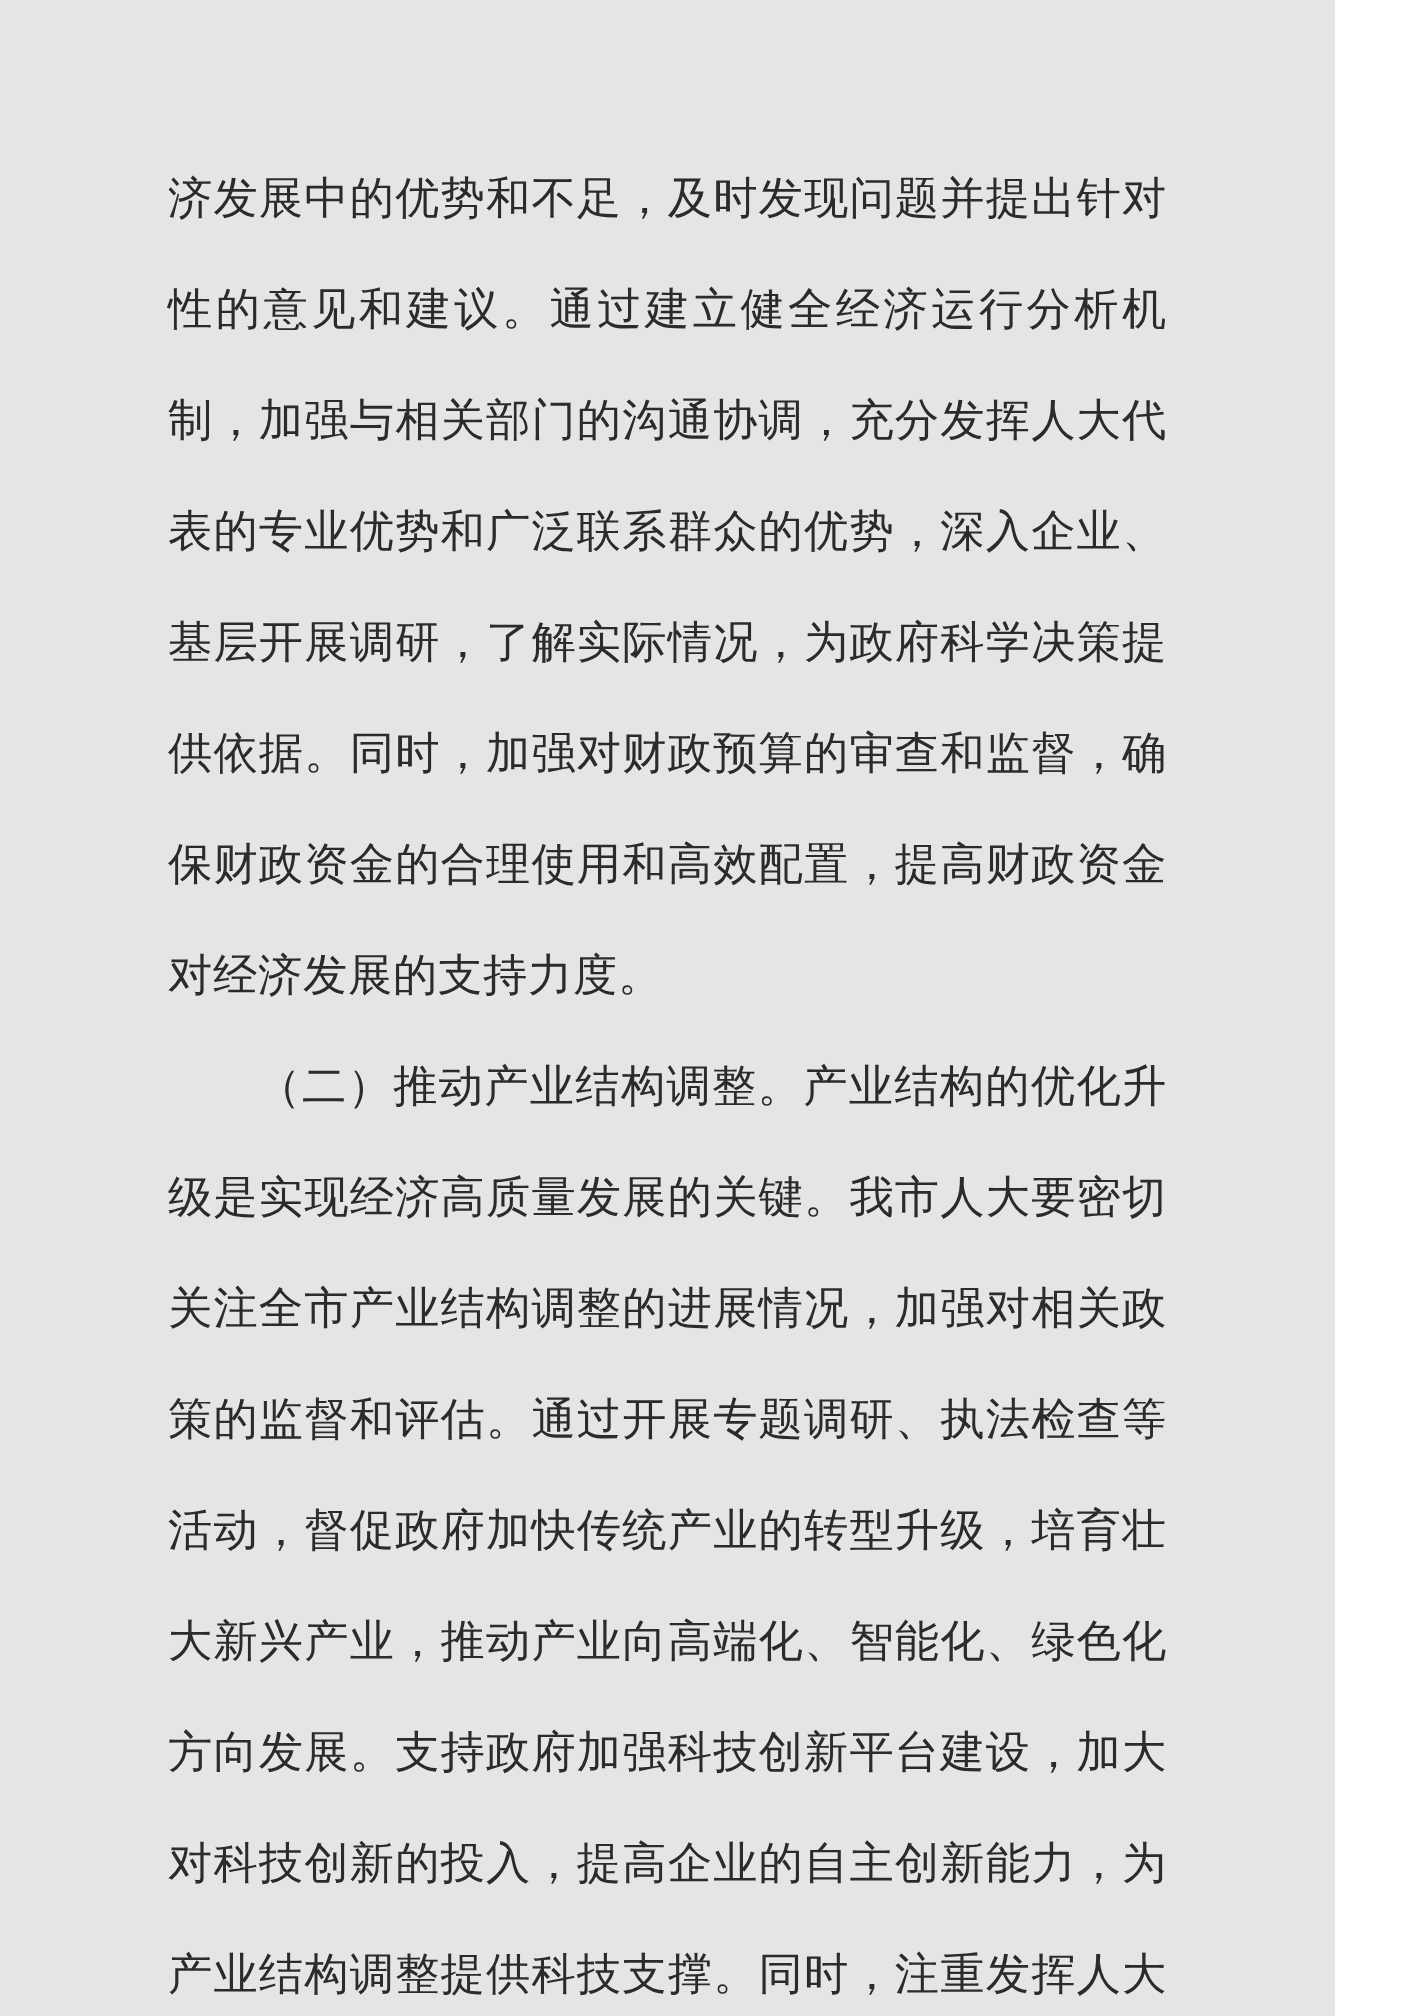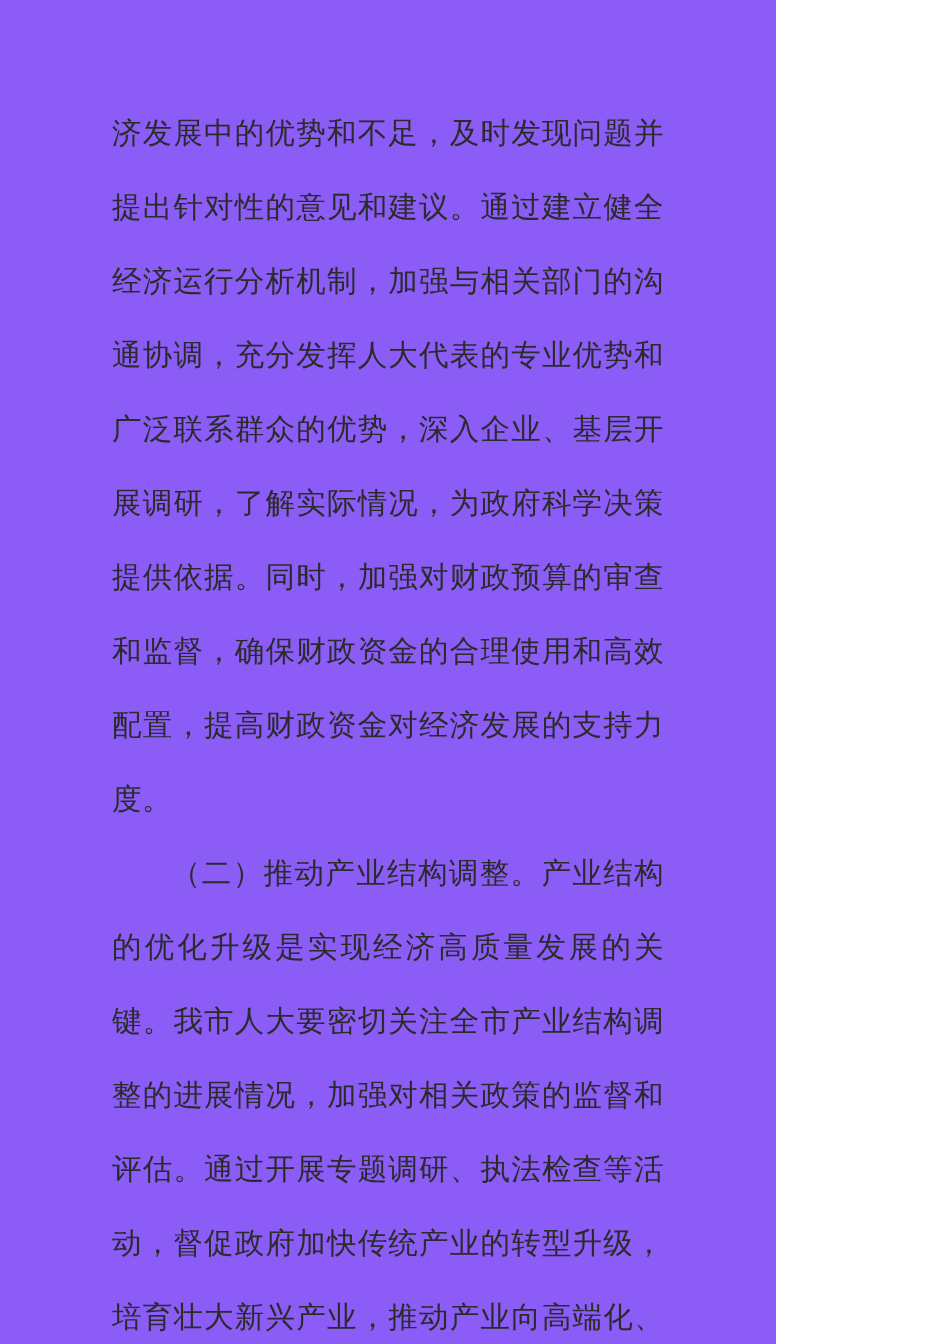--- a/index.html
+++ b/index.html
@@ -7,23 +7,23 @@
     padding: 0;
     background: #ffffff;
   }
   body {
     width: 950px;
     height: 1344px;
     font-family: "Liberation Serif", serif;
   }
   .page {
     position: relative;
-    width: 776px;
+    width: 890px;
     height: 1344px;
-    background: #8b5cf6;
+    background: #e5e5e5;
     box-sizing: border-box;
     padding: 96px 112px 60px 112px;
     overflow: hidden;
   }
   .doc-body {
     font-family: "Liberation Serif", serif;
     font-size: 29.5px;
     line-height: 74px;
     color: #2b2b2b;
     text-align: justify;

